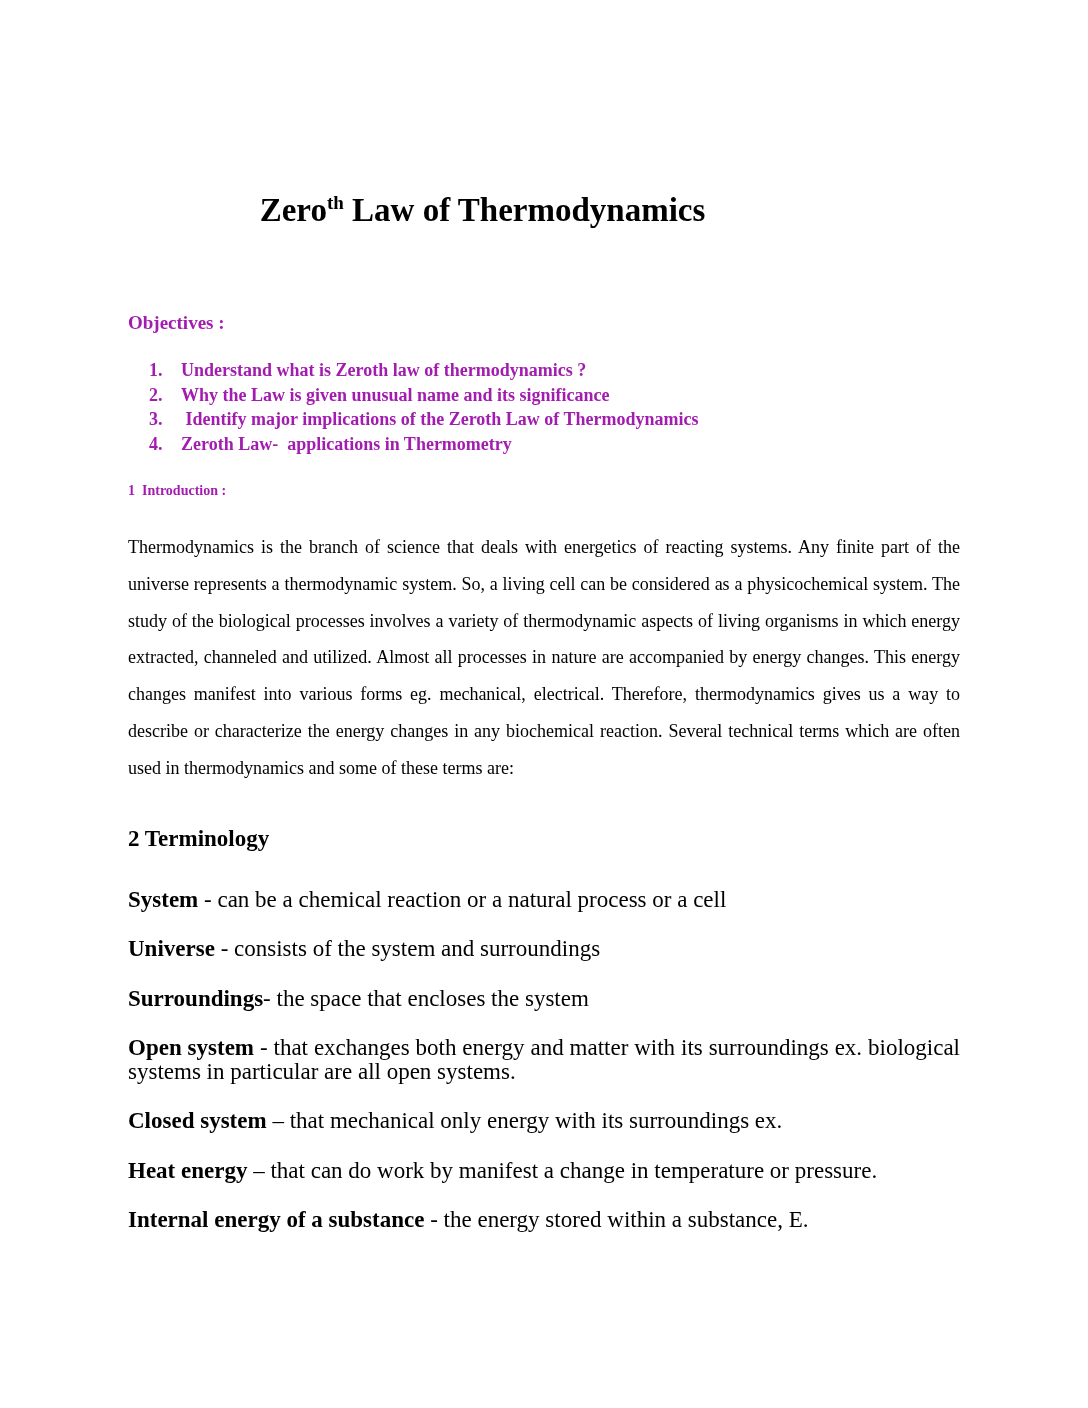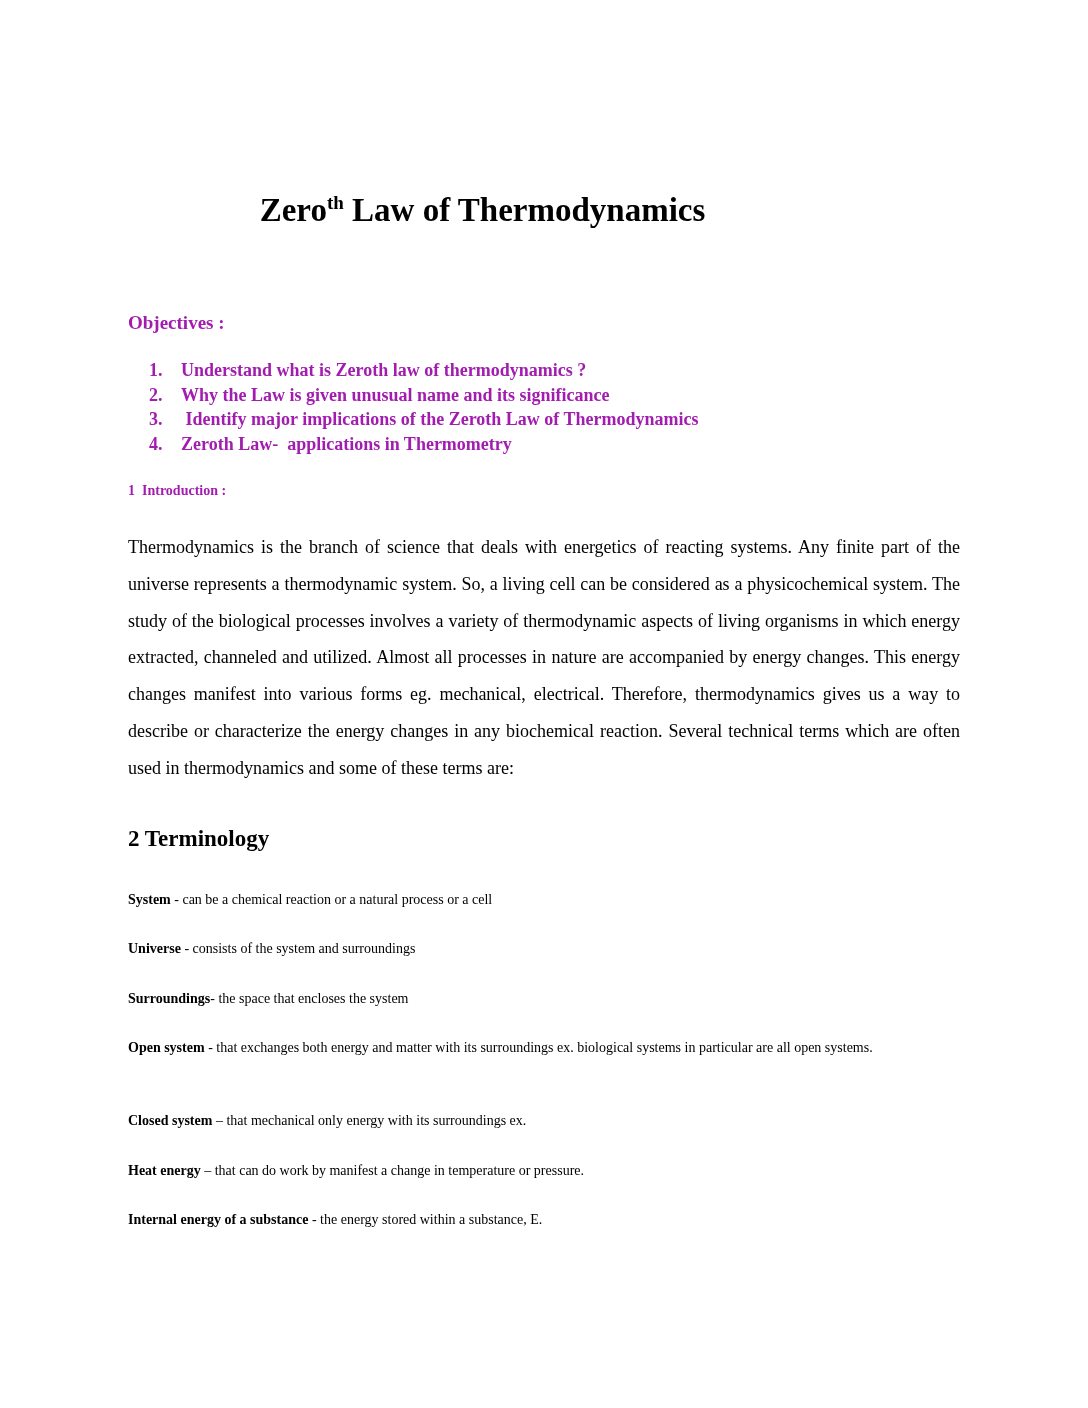--- a/index.html
+++ b/index.html
@@ -9,21 +9,21 @@
   .title { left: 0; width: 965px; top: 192px; text-align: center; font-size: 33px; font-weight: bold; }
   .title sup { font-size: 19px; vertical-align: 12px; }
   .grey { color: #a21caf; font-weight: bold; }
   .obj-head { left: 128px; top: 312px; font-size: 19px; }
   .obj-item { left: 149px; font-size: 18px; }
   .obj-item .num { display: inline-block; width: 32px; }
   .intro-head { left: 128px; top: 483px; font-size: 14px; }
   .para { left: 128px; width: 832px; top: 529px; font-size: 18px; line-height: 36.8px;
           text-align: justify; white-space: normal; }
   .term-head { left: 128px; top: 826px; font-size: 23px; font-weight: bold; }
-  .term { left: 128px; width: 832px; font-size: 14px; line-height: 24px; white-space: normal; text-align: justify; }
+  .term { left: 128px; width: 832px; font-size: 23px; line-height: 24px; white-space: normal; text-align: justify; }
   .term b { font-weight: bold; }
 </style>
 </head>
 <body>
 
 <div class="abs title"><span>Zero</span><sup>th</sup><span> Law of Thermodynamics</span></div>
 
 <div class="abs obj-head grey">Objectives :</div>
 
 <div class="abs obj-item grey" style="top:360px"><span class="num">1.</span><span>Understand  what is Zeroth law of thermodynamics ?</span></div>

